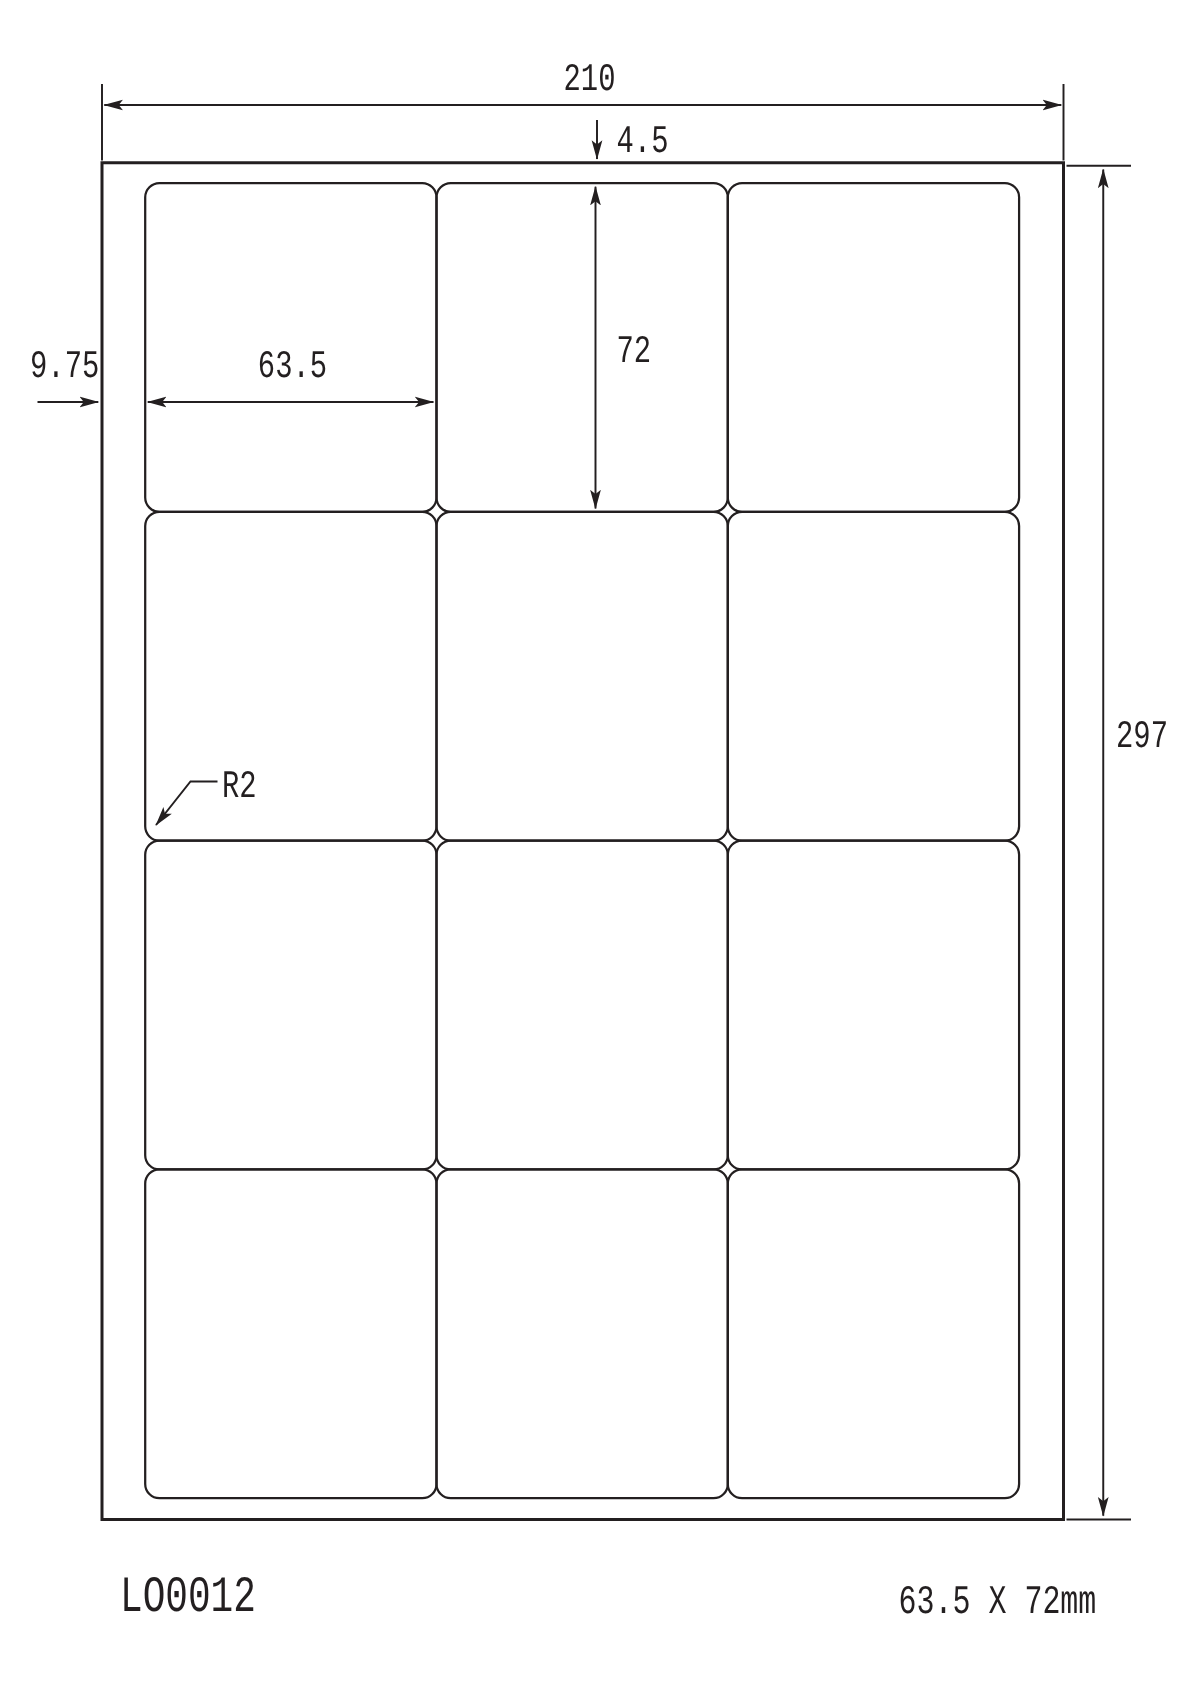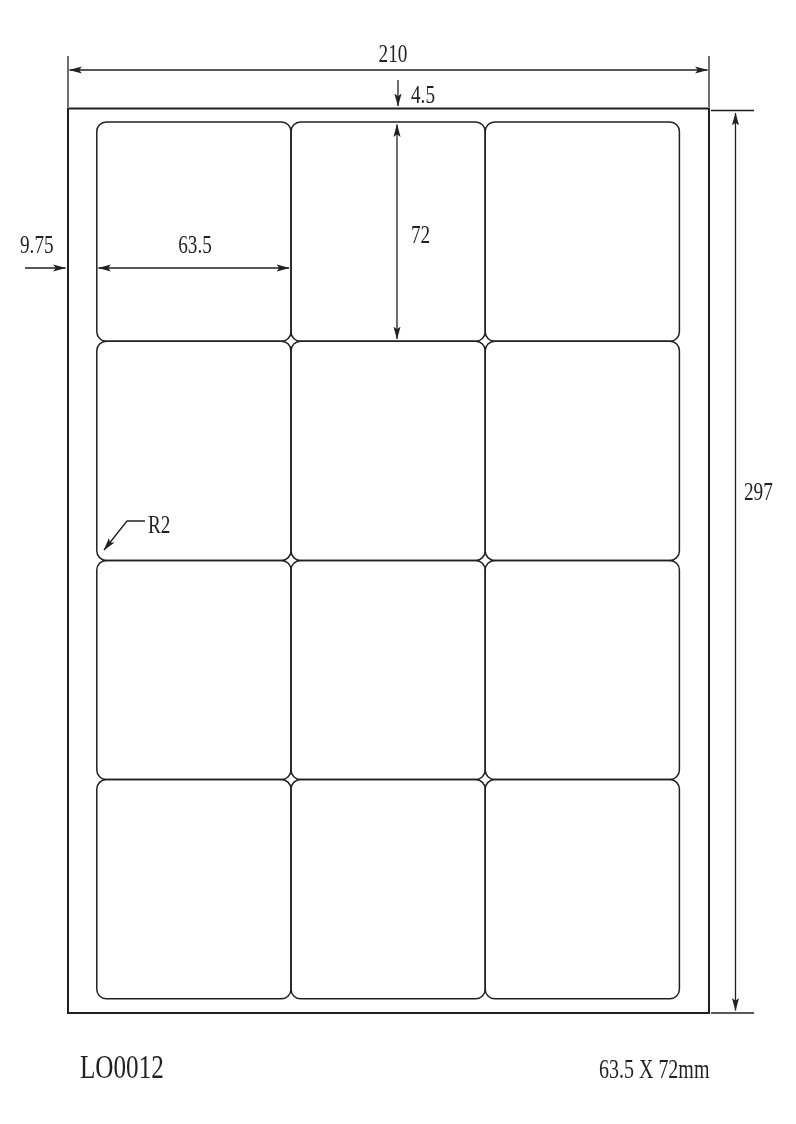--- a/index.html
+++ b/index.html
@@ -1,20 +1,20 @@
 <!DOCTYPE html>
 <html><head>
 <meta charset="utf-8">
 <style>
   html,body{margin:0;padding:0;background:#ffffff;}
   #canvas{
     position:relative;
     width:796px;height:1124px;
     background:#ffffff;
-    font-family:Liberation Serif, serif;
+    font-family:Liberation Mono, monospace;
     color:#231f20;
     overflow:hidden;
   }
   svg{position:absolute;left:0;top:0;}
   .sheet-rect{fill:none;stroke:#231f20;stroke-width:2;}
   .label-rect{fill:none;stroke:#231f20;stroke-width:1.5;}
   .dim{fill:none;stroke:#231f20;stroke-width:1.3;}
   .ext{fill:none;stroke:#231f20;stroke-width:1.3;}
   .dim-text{
     position:absolute;

